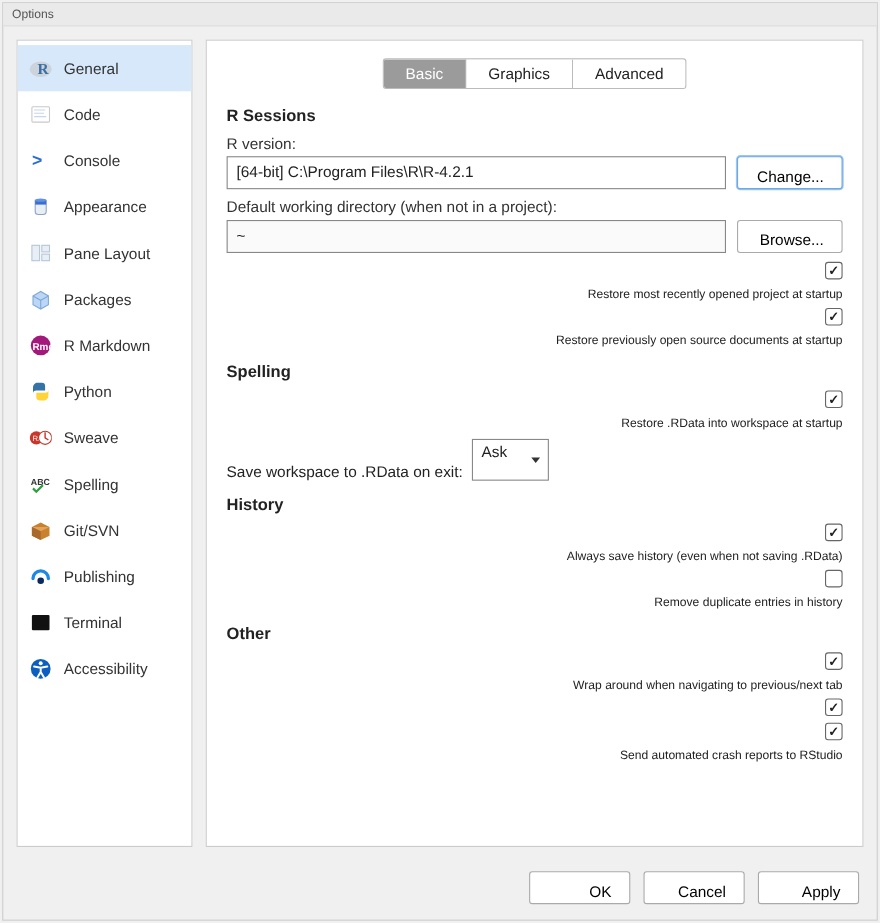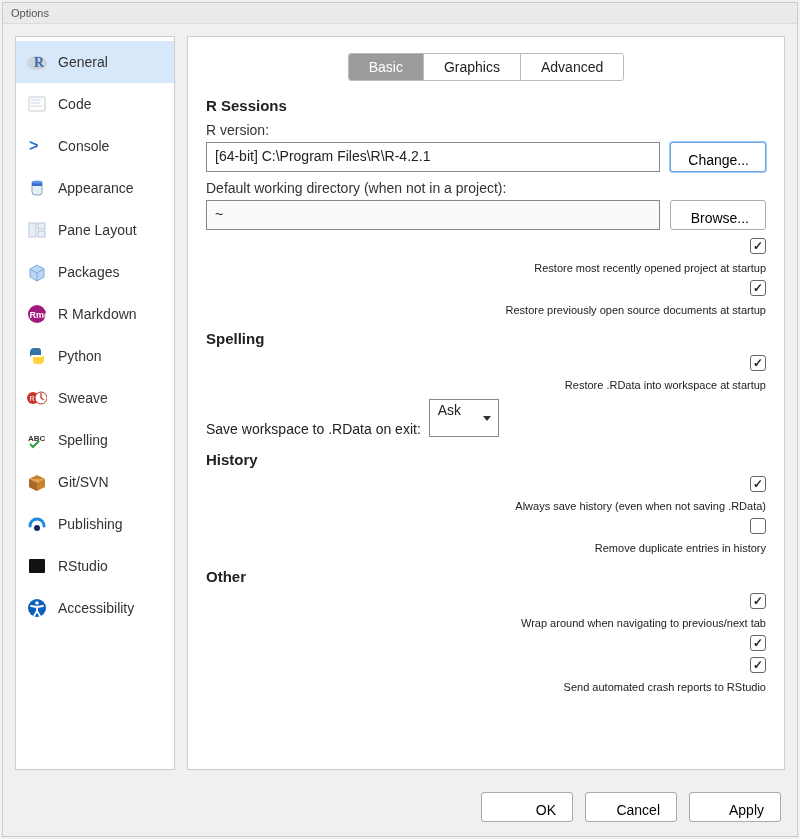--- a/index.html
+++ b/index.html
@@ -329,21 +329,21 @@
         </span>
         <span>Publishing</span>
       </div>
 
       <div class="sidebar-item">
         <span class="icon">
           <svg width="20" height="20" viewBox="0 0 20 20">
               <rect x="2" y="3" width="16" height="14" rx="1" fill="#111"></rect>
             </svg>
         </span>
-        <span>RStudio</span>
+        <span>Terminal</span>
       </div>
 
       <div class="sidebar-item">
         <span class="icon">
           <svg width="20" height="20" viewBox="0 0 20 20">
               <circle cx="10" cy="10" r="9" fill="#0d5fbf"></circle>
               <circle cx="10" cy="5" r="1.8" fill="#fff"></circle>
               <path d="M4 8 l6 1 l6 -1 M10 9 v4 l-3 5 M10 13 l3 5" stroke="#fff" stroke-width="1.8" fill="none" stroke-linecap="round"></path>
             </svg>
         </span>

